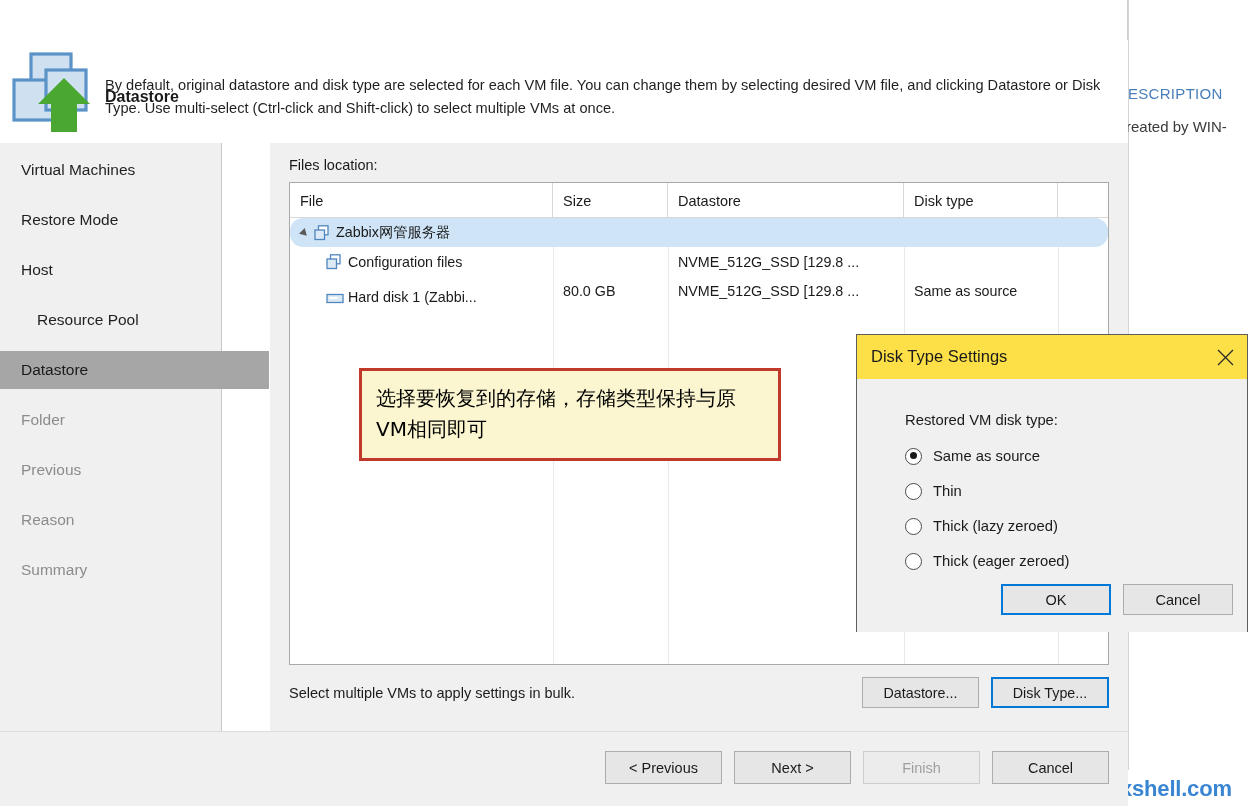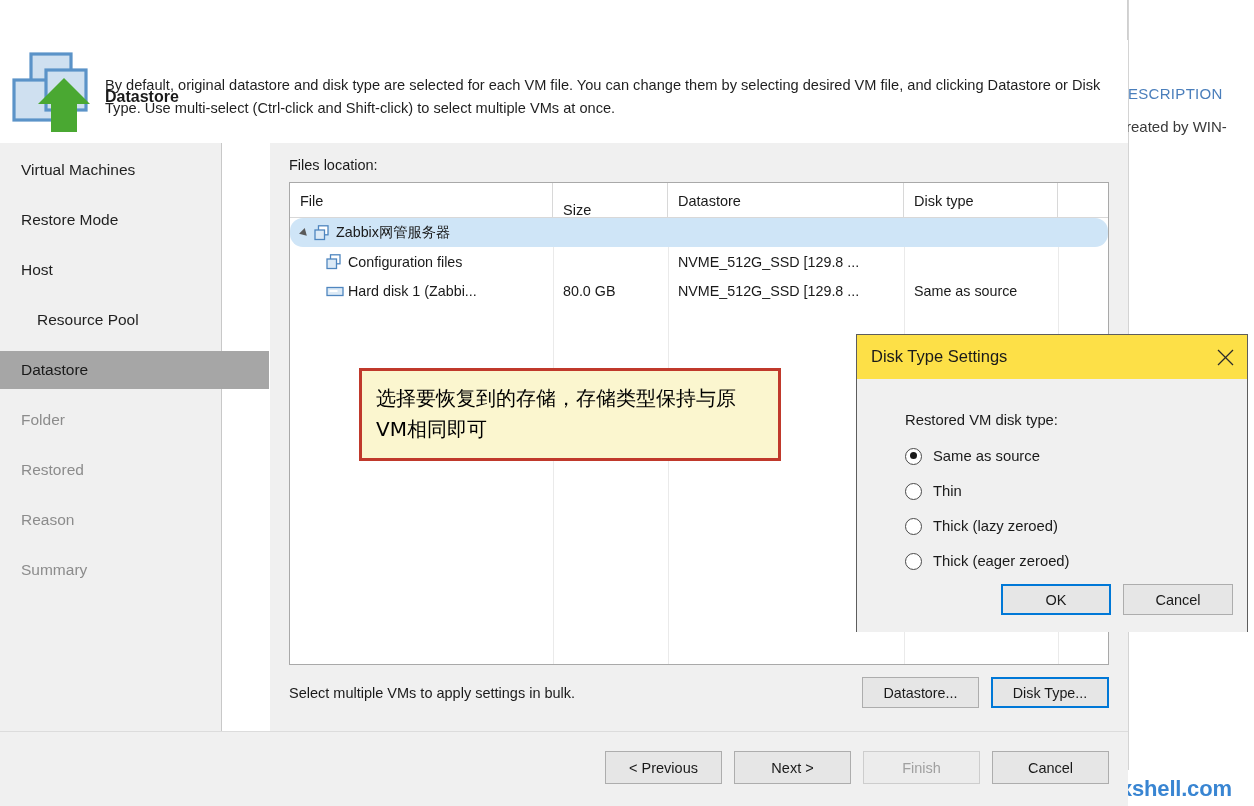--- a/index.html
+++ b/index.html
@@ -277,40 +277,40 @@
     <div class="side-item" style="top:158px;margin-left:16px;">
         <span>Resource Pool</span>
       </div>
     <div class="side-item active" style="top:208px;">
         <span>Datastore</span>
       </div>
     <div class="side-item dim" style="top:258px;">
         <span>Folder</span>
       </div>
     <div class="side-item dim" style="top:308px;">
-        <span>Restored</span>
+        <span>Previous</span>
       </div>
     <div class="side-item dim" style="top:358px;">
         <span>Reason</span>
       </div>
     <div class="side-item dim" style="top:408px;">
         <span>Summary</span>
       </div>
   </div>
 
   <div id="main">
     <div id="files-label">Files location:</div>
 
     <div id="table-wrap">
 
       <div id="thead">
         <div class="th" style="left:0px; width:263px;">
             <span>File</span>
           </div>
-        <div class="th" style="left:263px; width:115px;align-items:flex-end;">
+        <div class="th" style="left:263px; width:115px;">
             <span>Size</span>
           </div>
         <div class="th" style="left:378px; width:236px;">
             <span>Datastore</span>
           </div>
         <div class="th" style="left:614px; width:154px;">
             <span>Disk type</span>
           </div>
         <div class="th" style="left:768px; width:50px; border-right:none;"></div>
       </div>
@@ -346,21 +346,21 @@
             </svg>
           </span>
           <span>Configuration files</span>
         </div>
         <div class="cell c-size" style="left:263px; width:115px;"></div>
         <div class="cell c-ds" style="left:378px; width:236px;">NVME_512G_SSD [129.8 ...</div>
         <div class="cell c-dt" style="left:614px; width:154px;"></div>
       </div>
 
       <div class="trow">
-        <div class="cell c-file" style="left:0px; width:263px;">
+        <div class="cell c-file" style="left:0px; width:263px;align-items:flex-end;">
           <span style="width:36px; flex:none;"></span>
           <span class="icon-disk">
             <svg width="18" height="14" viewBox="0 0 18 14">
               <rect x="1" y="3.5" width="16" height="8" fill="#dceaf6" stroke="#4f86bf" stroke-width="1.3"></rect>
               <rect x="3.5" y="6" width="8" height="2" fill="#ffffff"></rect>
             </svg>
           </span>
           <span>Hard disk 1 (Zabbi...</span>
         </div>
         <div class="cell c-size" style="left:263px; width:115px;">80.0 GB</div>

